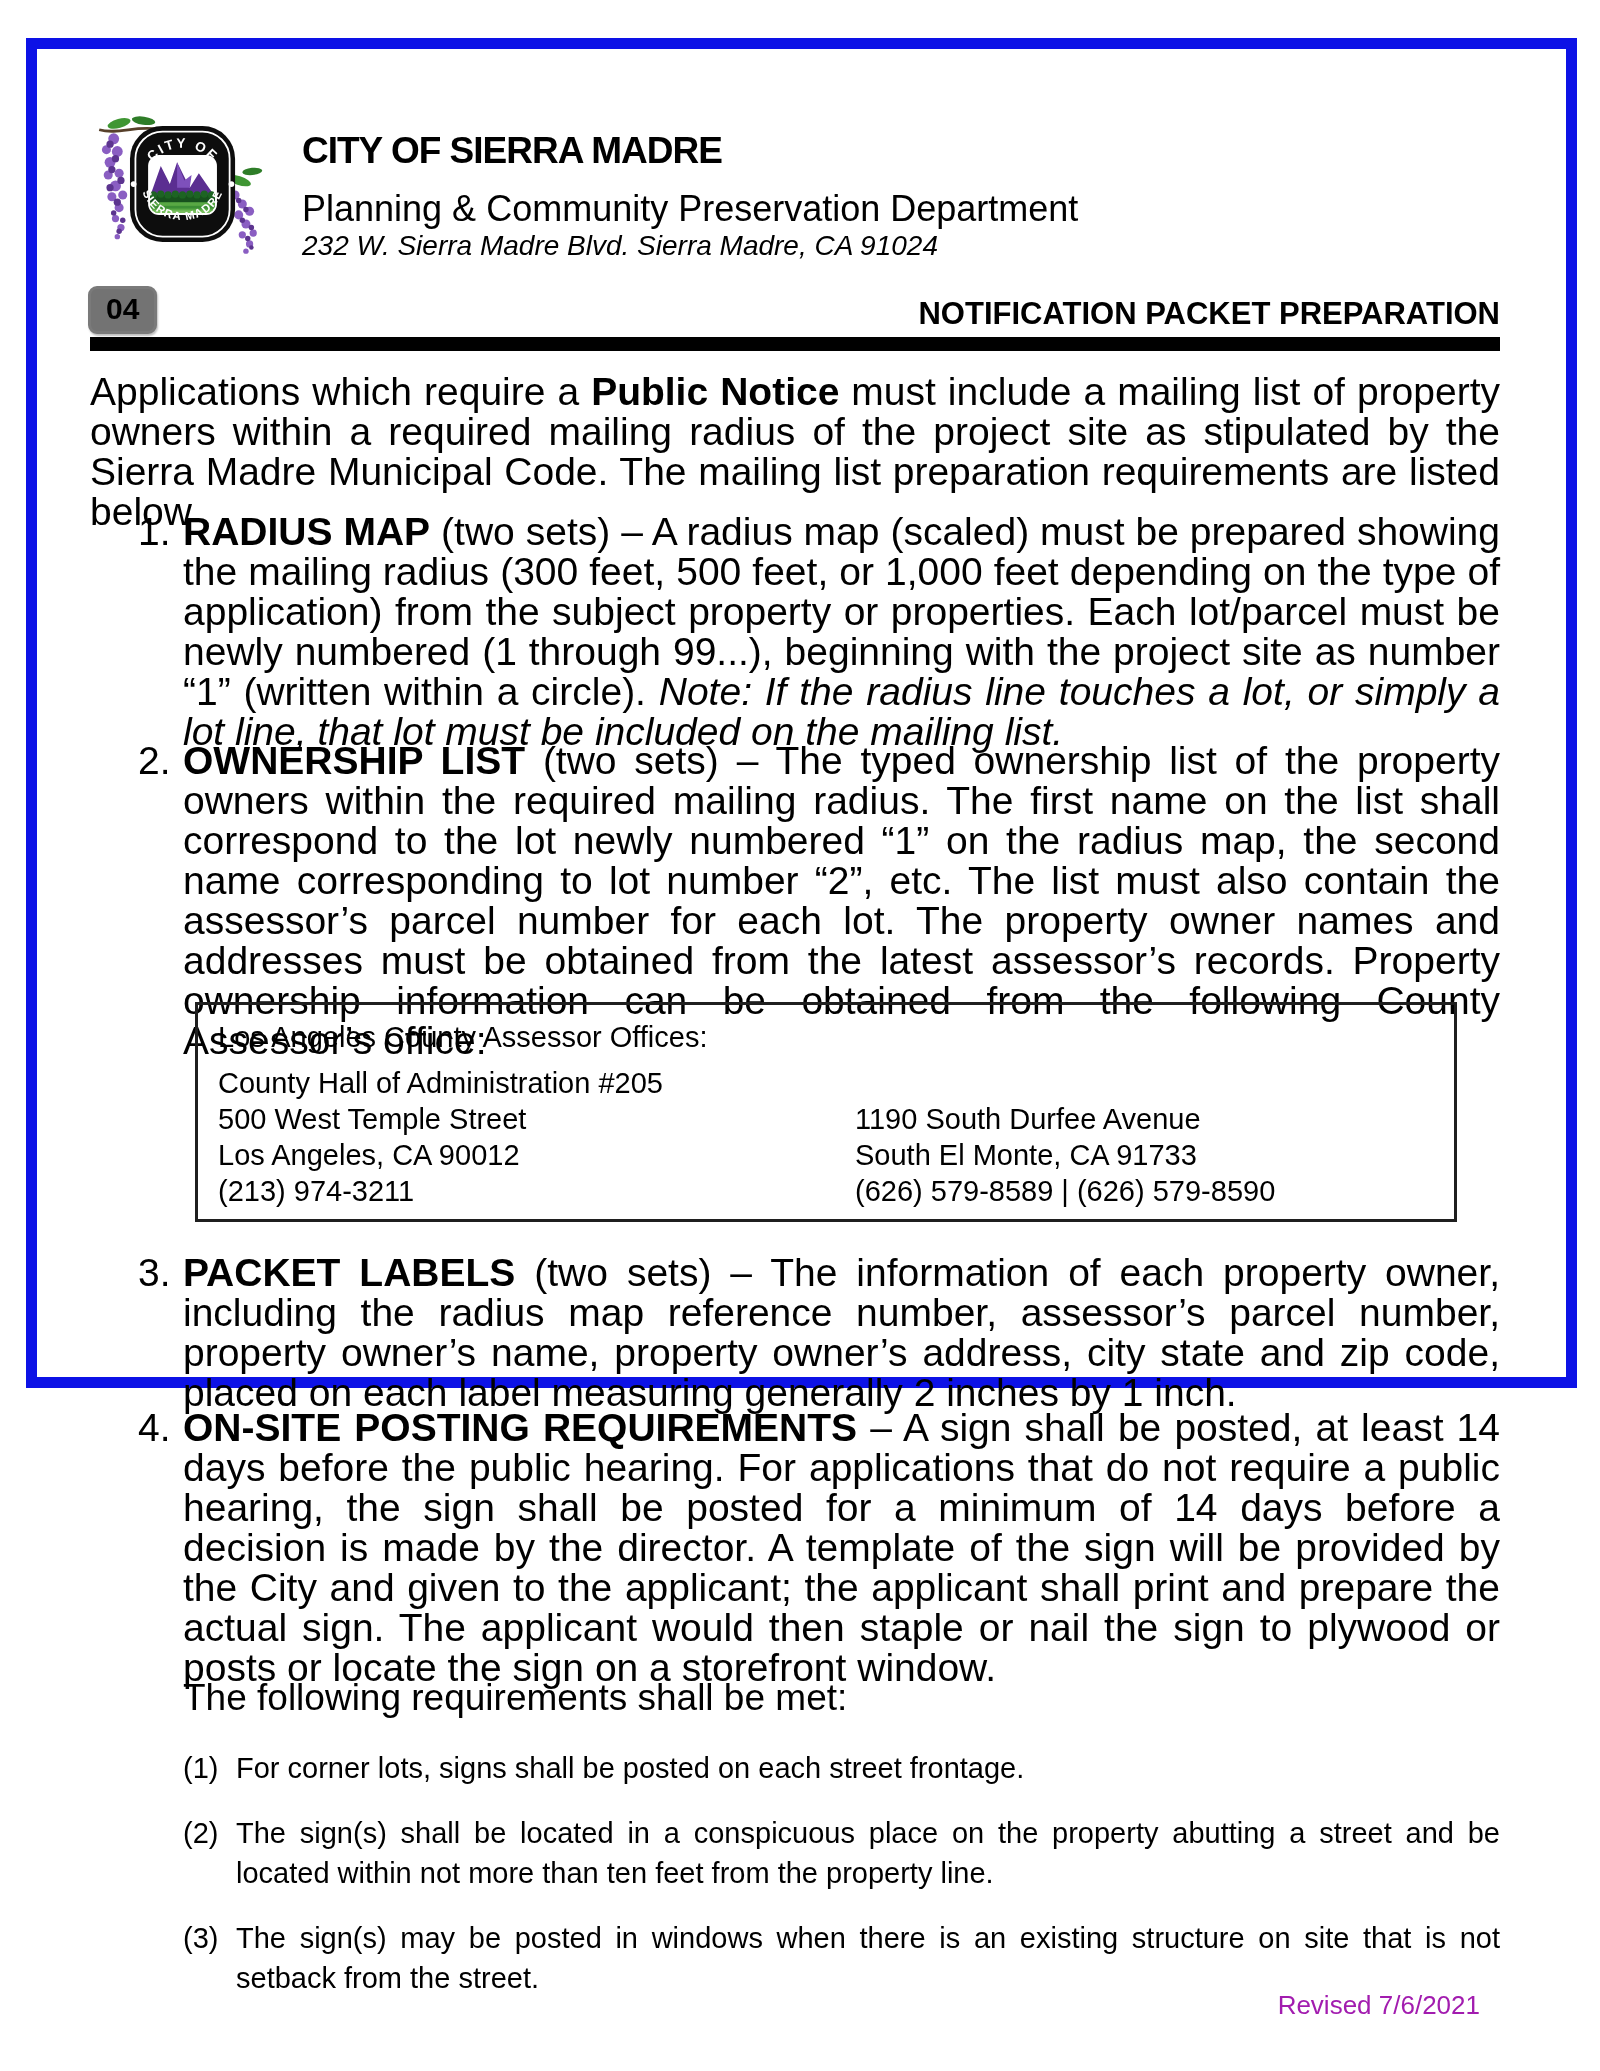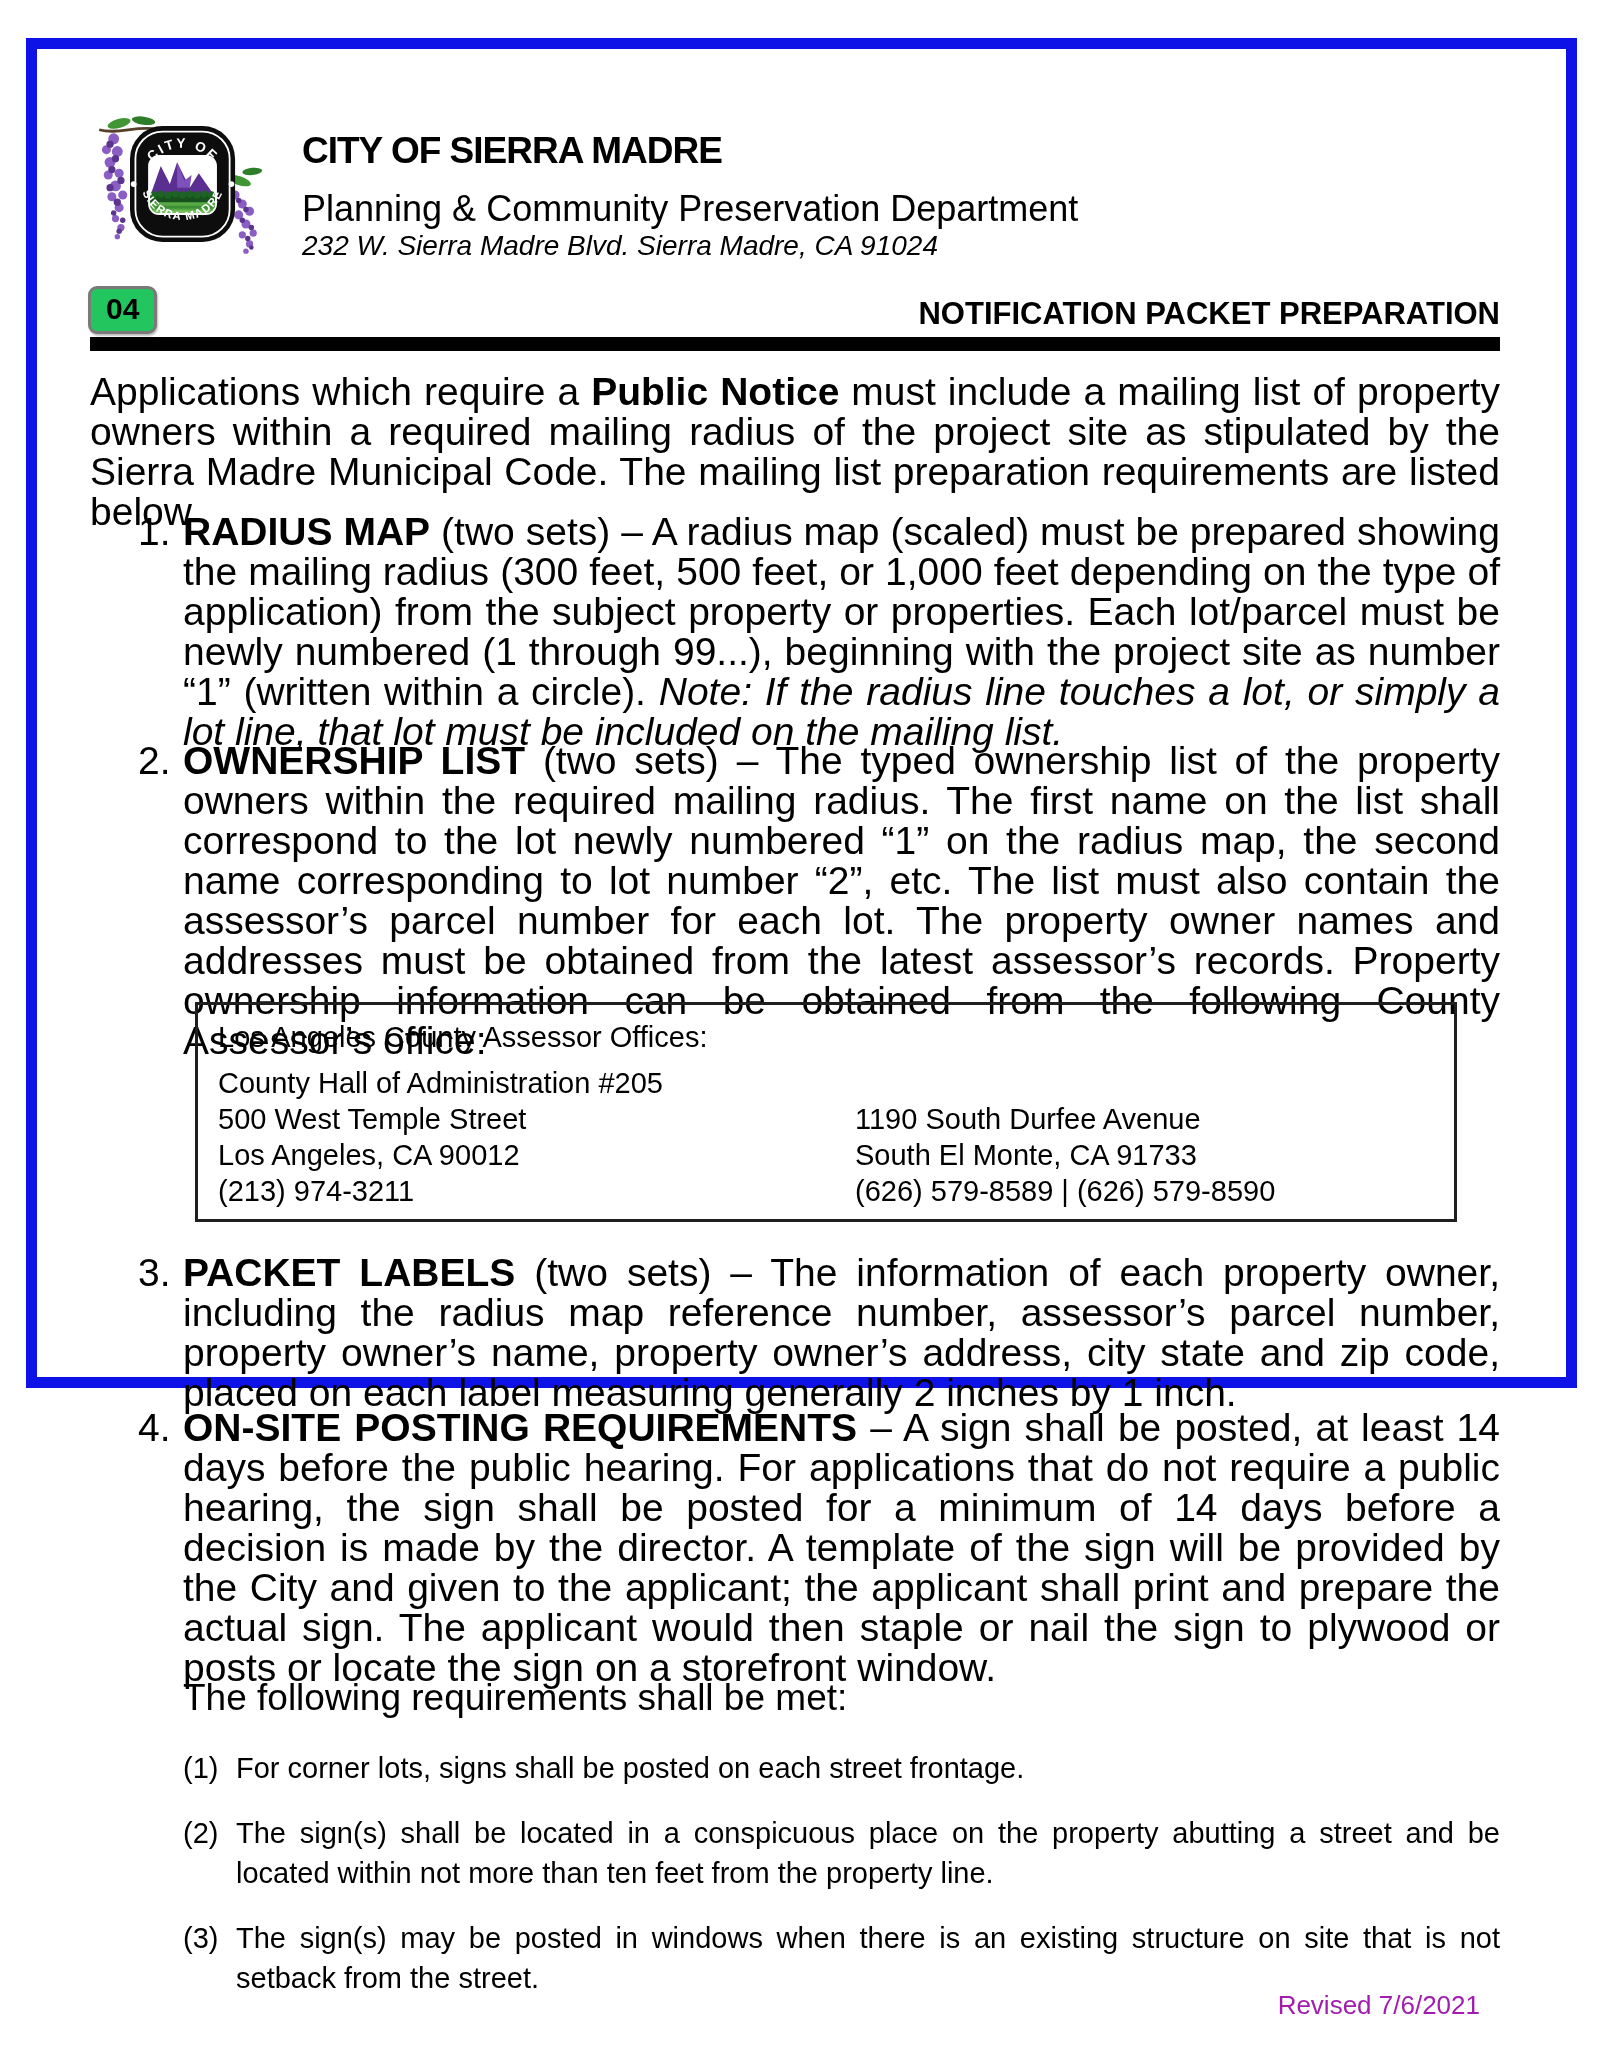--- a/index.html
+++ b/index.html
@@ -18,21 +18,21 @@
   .logo { position:absolute; left:-8px; top:108px; width:192px; height:154px; }
   .header-text { position:absolute; left:212px; top:120px; }
   .city-name { font-size:37px; font-weight:700; line-height:62px; letter-spacing:-1px; }
   .dept { font-size:36px; line-height:34px; margin-top:10px; }
   .addr { font-size:28px; line-height:34px; font-style:italic; margin-top:3px; }
 
   
   .doc-number {
     position:absolute; left:-2px; top:286px;
     border:3px solid #7a7a7a; border-radius:9px; padding:3px 15px 5px;
-    font-size:30px; font-weight:700; background:#22c55e;
+    font-size:30px; font-weight:700; background:#737373;
     box-shadow:1px 2px 2px rgba(0,0,0,0.25);
   }
   .doc-title { position:absolute; right:0; top:296px; font-size:31px; font-weight:700; }
   .rule { position:absolute; left:0; top:337px; width:1410px; height:14px; background:#000; }
 
   
   .para { font-size:39px; line-height:40px; text-align:justify; }
   .intro { position:absolute; left:0; top:372px; width:1410px; }
   .oitem { position:absolute; left:0; width:1410px; padding-left:93px; }
   .oitem .num { position:absolute; left:48px; top:0; }

